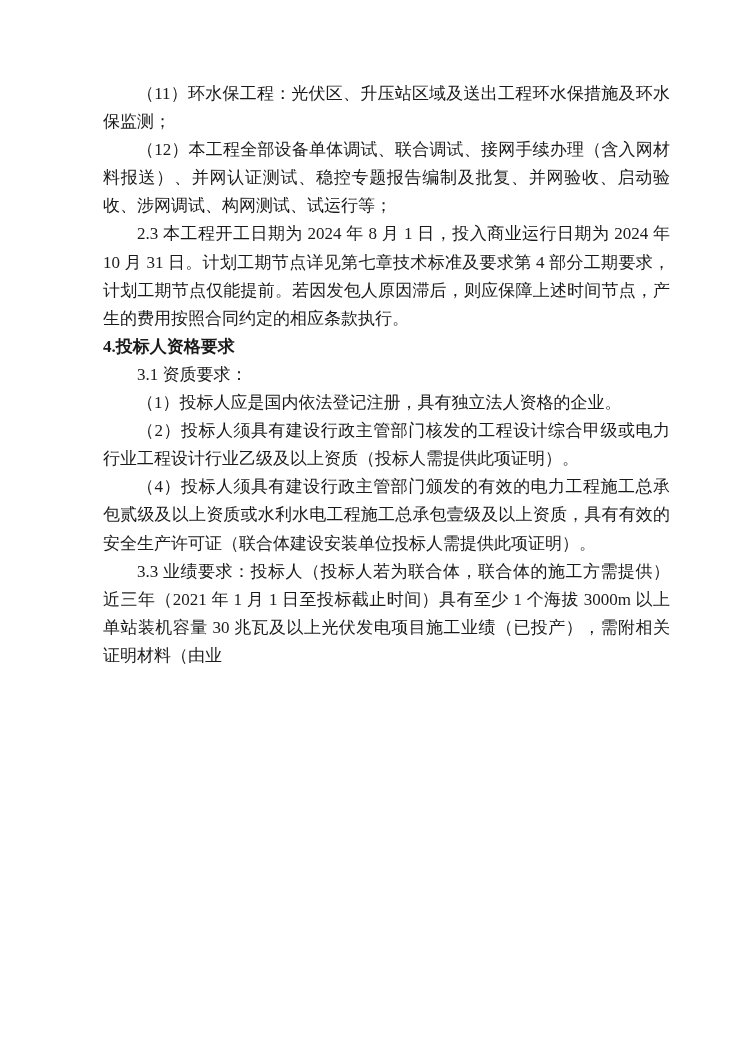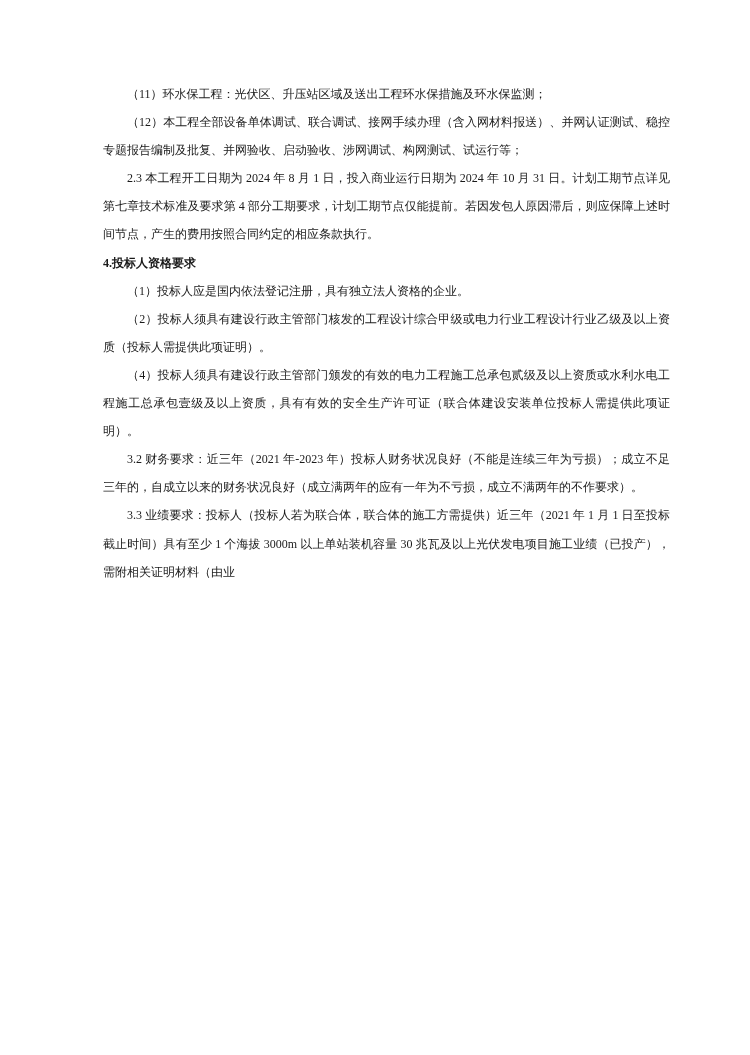--- a/index.html
+++ b/index.html
@@ -14,21 +14,21 @@
     background: #ffffff;
     overflow: hidden;
   }
   .text-block {
     position: absolute;
     left: 103px;
     top: 80px;
     width: 567px;
     color: #1a1a1a;
     font-family: "Liberation Serif", "DejaVu Serif", serif;
-    font-size: 12px;
+    font-size: 17px;
     line-height: 28.1px;
     text-align: justify;
     text-justify: inter-character;
   }
   .text-block p {
     margin: 0;
     padding: 0;
   }
   .text-block p.body {
     text-indent: 2em;
@@ -40,19 +40,19 @@
 </style>
 </head>
 <body>
 
 <div class="page" style="background: rgb(255, 255, 255);">
   <div class="text-block" id="text-block" style="color: rgb(26, 26, 26);">
       <p class="body">（11）环水保工程：光伏区、升压站区域及送出工程环水保措施及环水保监测；</p>
       <p class="body">（12）本工程全部设备单体调试、联合调试、接网手续办理（含入网材料报送）、并网认证测试、稳控专题报告编制及批复、并网验收、启动验收、涉网调试、构网测试、试运行等；</p>
       <p class="body">2.3 本工程开工日期为 2024 年 8 月 1 日，投入商业运行日期为 2024 年 10 月 31 日。计划工期节点详见第七章技术标准及要求第 4 部分工期要求，计划工期节点仅能提前。若因发包人原因滞后，则应保障上述时间节点，产生的费用按照合同约定的相应条款执行。</p>
       <p class="heading">4.投标人资格要求</p>
+      <p class="body">3.1 资质要求：</p>
       <p class="body">（1）投标人应是国内依法登记注册，具有独立法人资格的企业。</p>
       <p class="body">（2）投标人须具有建设行政主管部门核发的工程设计综合甲级或电力行业工程设计行业乙级及以上资质（投标人需提供此项证明）。</p>
       <p class="body">（4）投标人须具有建设行政主管部门颁发的有效的电力工程施工总承包贰级及以上资质或水利水电工程施工总承包壹级及以上资质，具有有效的安全生产许可证（联合体建设安装单位投标人需提供此项证明）。</p>
-      <p class="body">3.2 财务要求：近三年（2021 年-2023 年）投标人财务状况良好（不能是连续三年为亏损）；成立不足三年的，自成立以来的财务状况良好（成立满两年的应有一年为不亏损，成立不满两年的不作要求）。</p>
       <p class="body">3.3 业绩要求：投标人（投标人若为联合体，联合体的施工方需提供）近三年（2021 年 1 月 1 日至投标截止时间）具有至少 1 个海拔 3000m 以上单站装机容量 30 兆瓦及以上光伏发电项目施工业绩（已投产），需附相关证明材料（由业</p>
     </div>
 </div>
 
 </body></html>

